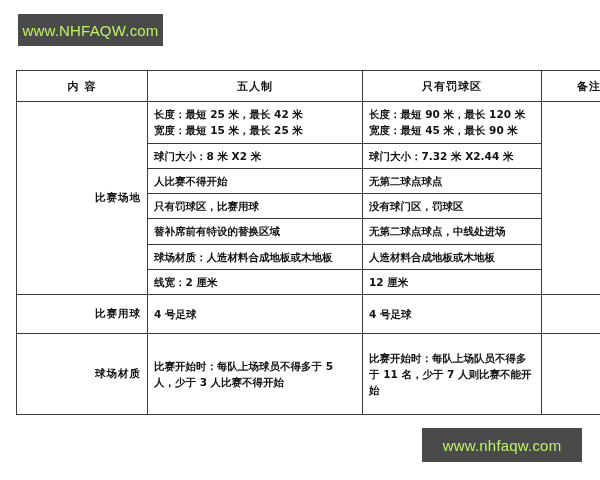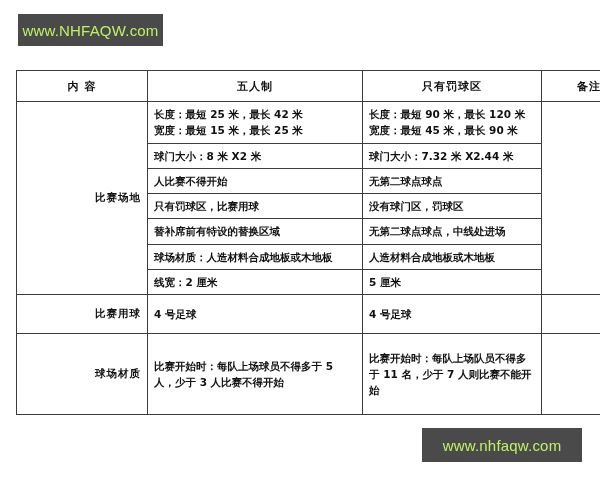--- a/index.html
+++ b/index.html
@@ -122,21 +122,21 @@
       <tr>
         <td class="cell">替补席前有特设的替换区域</td>
         <td class="cell">无第二球点球点，中线处进场</td>
       </tr>
       <tr>
         <td class="cell two-line">球场材质：人造材料合成地板或木地板</td>
         <td class="cell">人造材料合成地板或木地板</td>
       </tr>
       <tr>
         <td class="cell">线宽：2 厘米</td>
-        <td class="cell">5 厘米</td>
+        <td class="cell">12 厘米</td>
       </tr>
 
       <tr>
         <td class="rowlabel">比赛用球</td>
         <td class="cell" style="height:30px;margin-left:10px;">4 号足球</td>
         <td class="cell">4 号足球</td>
         <td class="note"></td>
       </tr>
 
       <tr>

